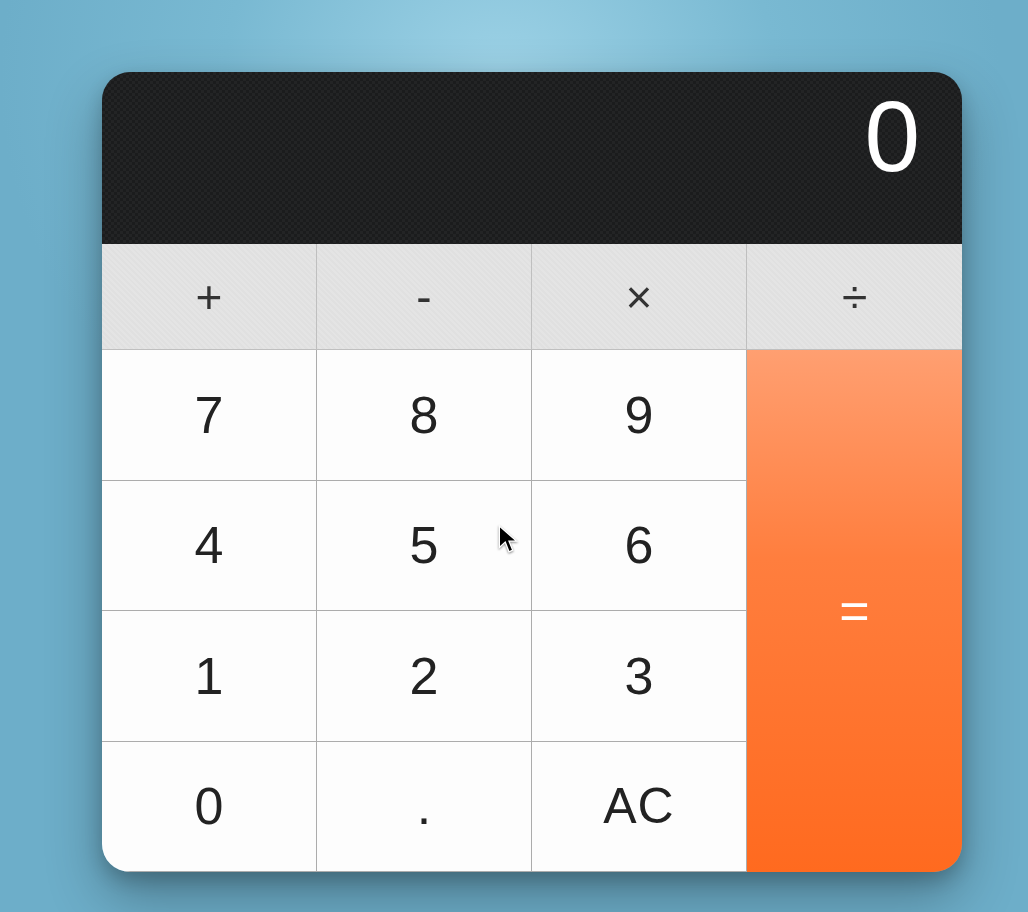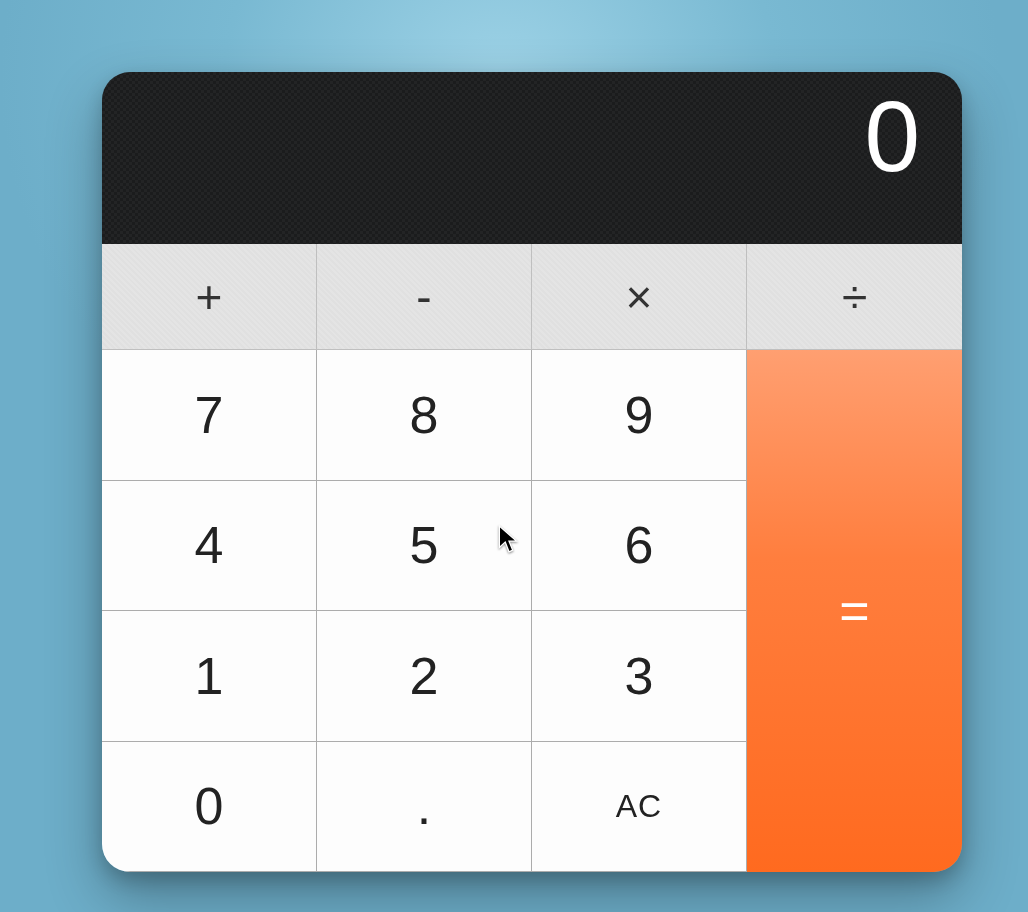--- a/index.html
+++ b/index.html
@@ -88,21 +88,21 @@
     font-size: 52px;
     font-weight: 400;
     color: #222;
     display: flex;
     align-items: center;
     justify-content: center;
     cursor: pointer;
     font-family: inherit;
   }
   .key:nth-child(n+10) {  }
-  .k-ac { font-size: 32px; letter-spacing: 1px; }
+  .k-ac { font-size: 50px; letter-spacing: 1px; }
 
   .equals {
     grid-area: eq;
     background: linear-gradient(180deg, #ff9f71 0%, #ff7e3e 40%, #ff6a1f 100%);
     color: #ffffff;
     border: 0;
     font-size: 52px;
     font-weight: 400;
     display: flex;
     align-items: center;

